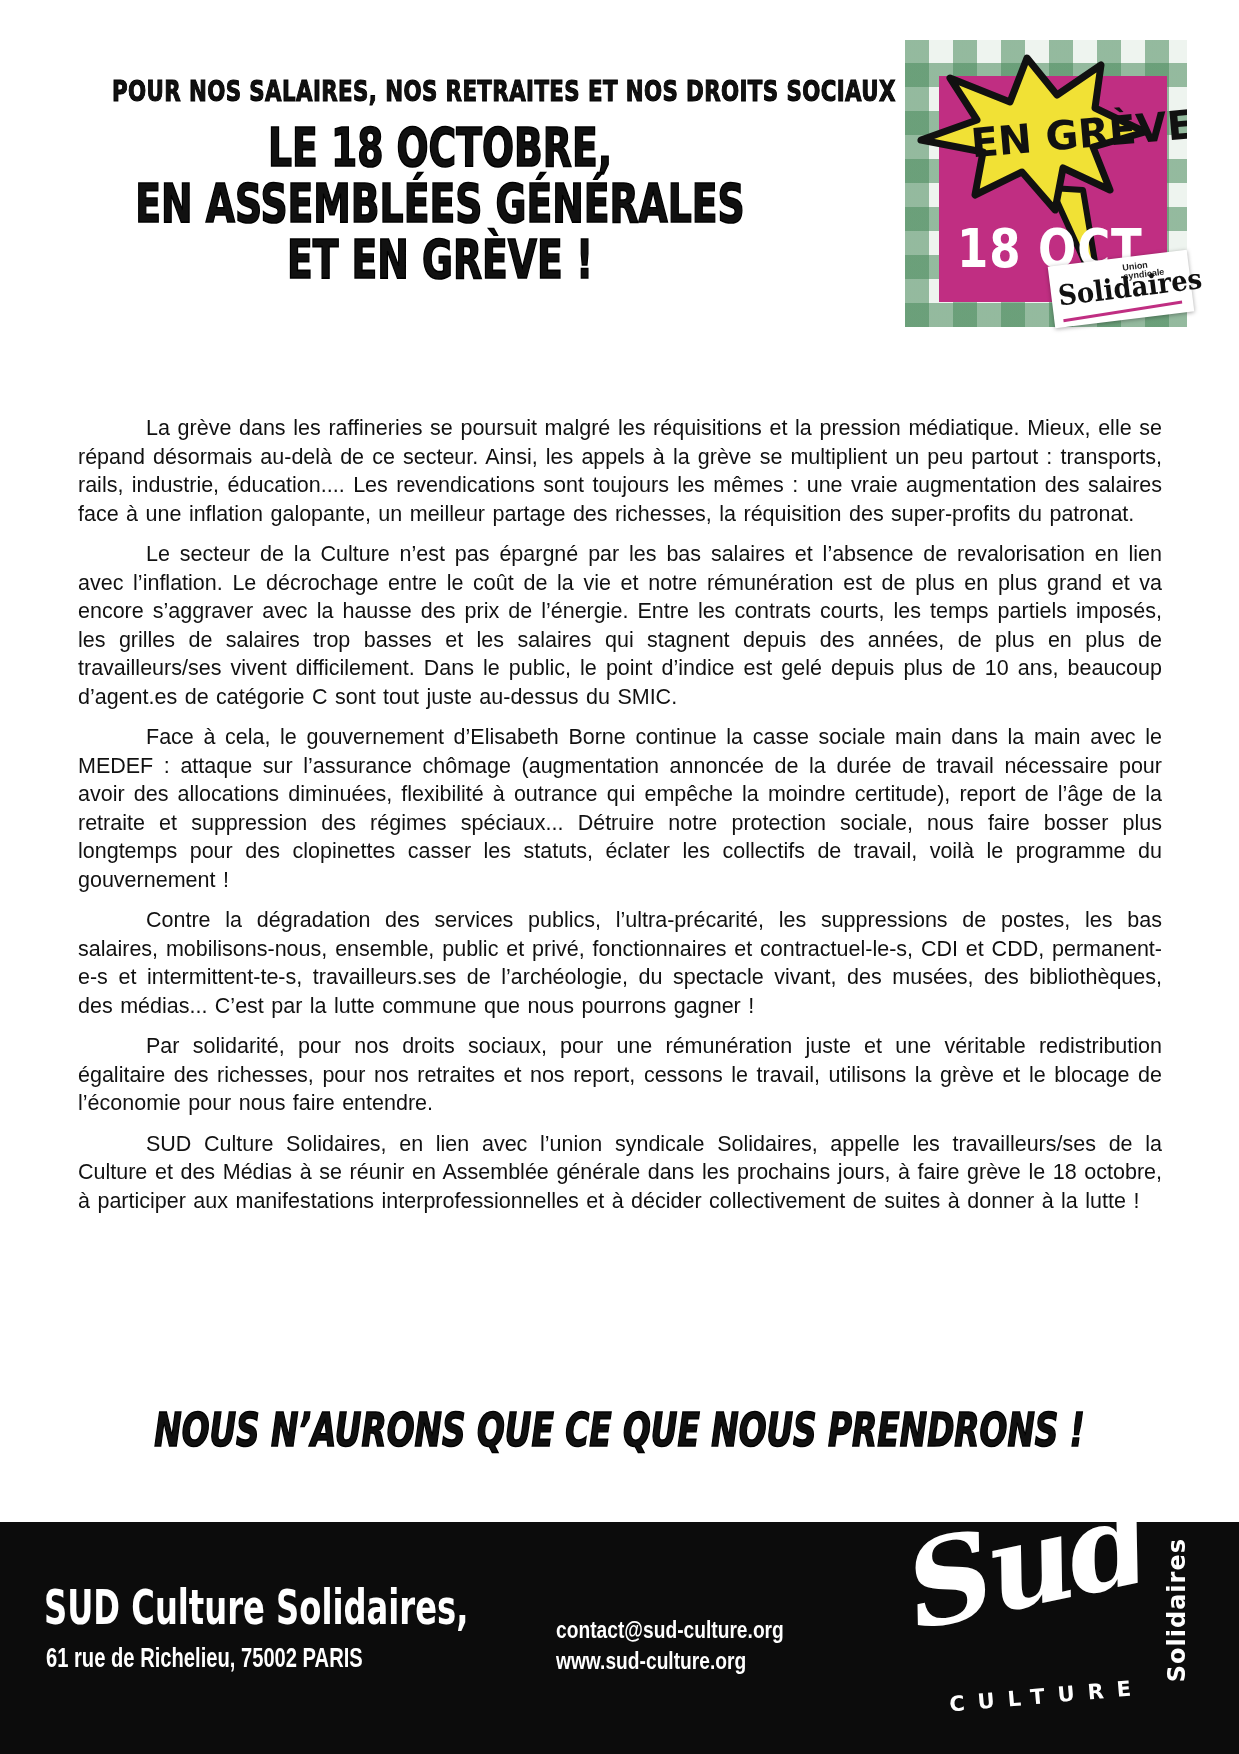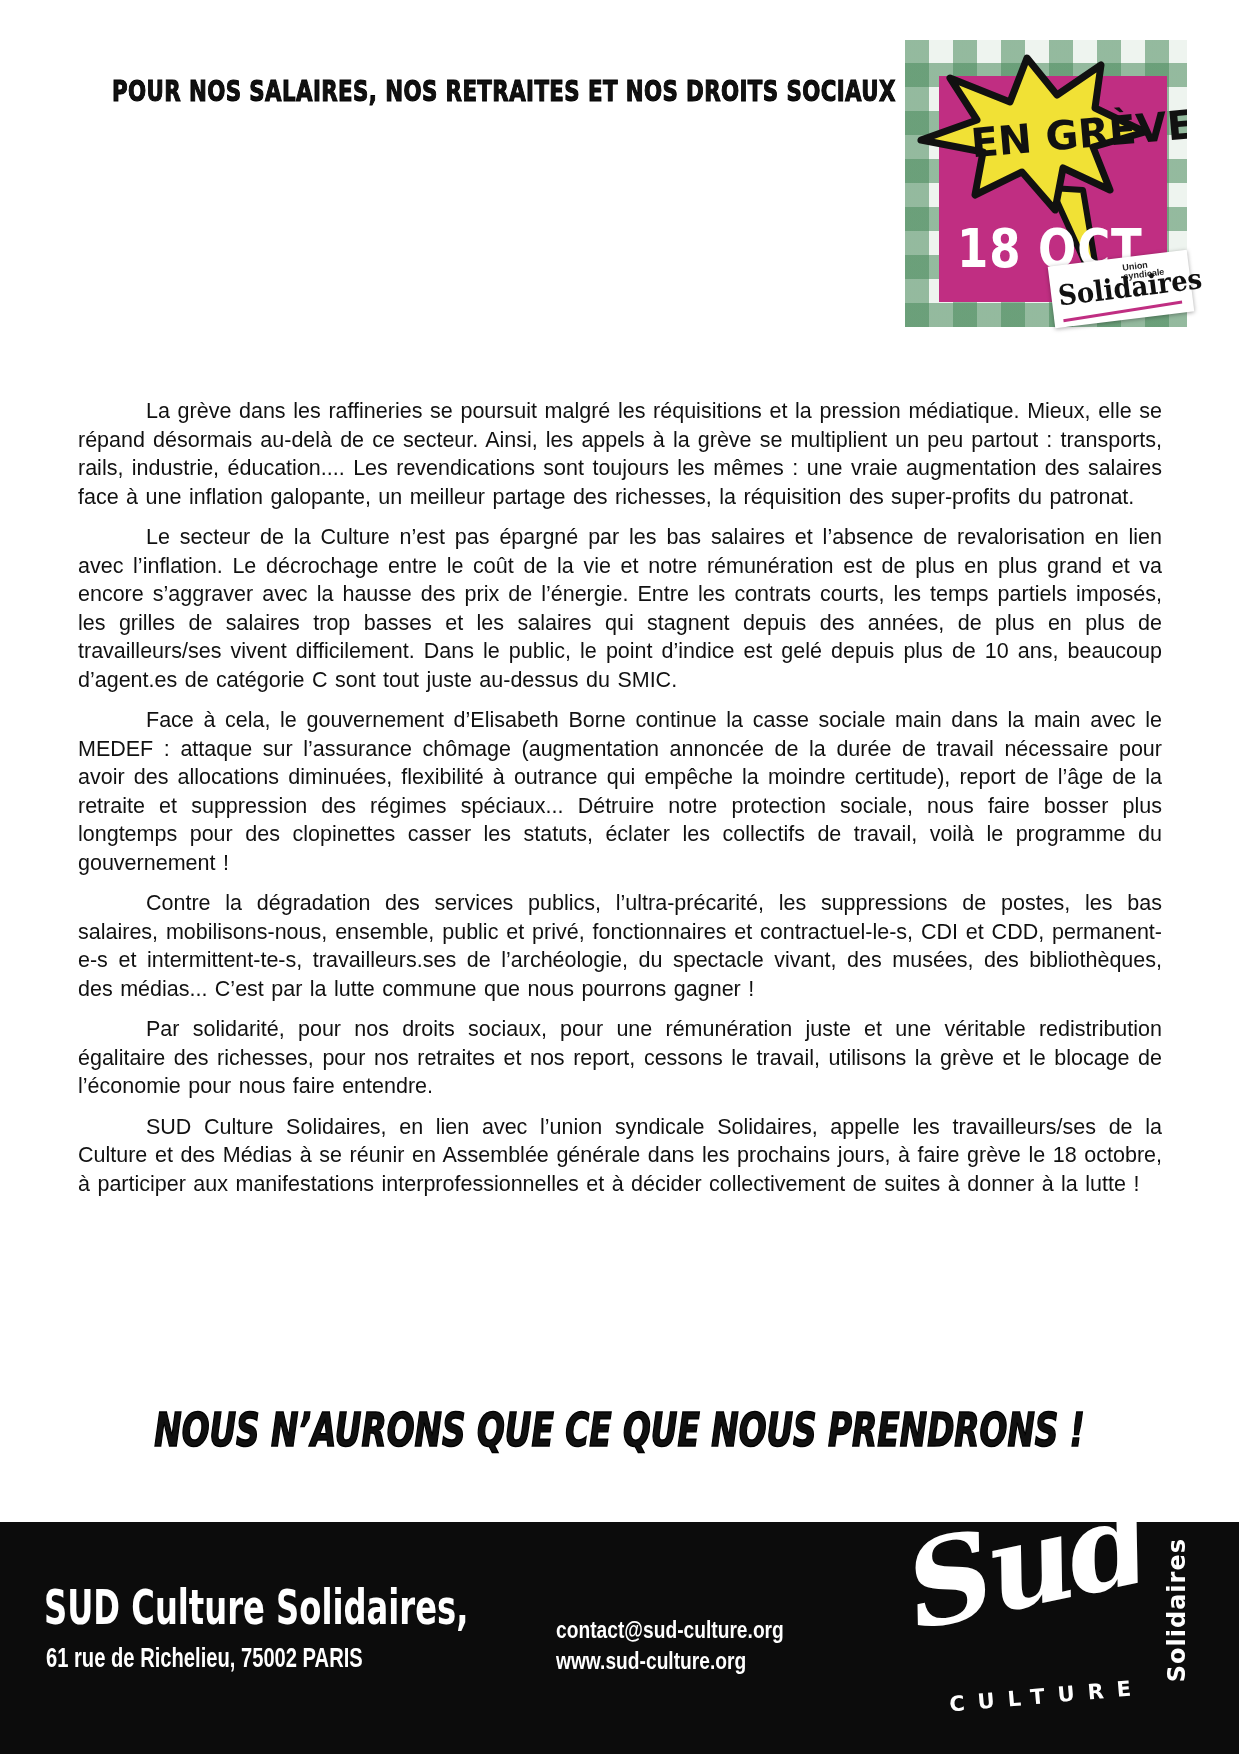--- a/index.html
+++ b/index.html
@@ -30,21 +30,21 @@
   .sol-label{position:absolute;left:146px;top:218px;width:140px;height:62px;background:#fff;
              transform:rotate(-7deg);box-shadow:0 1px 4px rgba(0,0,0,.35);}
   .sol-small{position:absolute;right:10px;top:6px;width:56px;font-size:9px;line-height:9px;
              font-weight:bold;color:#222;}
   .sol-name{position:absolute;left:7px;top:14px;font-family:"DejaVu Serif",serif;font-weight:bold;
             font-size:28px;color:#111;transform:scale(.92,1);transform-origin:left;}
   .sol-underline{position:absolute;left:9px;bottom:7px;width:120px;height:3px;background:#c02e82;
             transform:skewY(-2deg);}
 
   
-  .body-text{position:absolute;left:78px;top:397px;width:1084px;font-size:21.5px;line-height:28.5px;
+  .body-text{position:absolute;left:78px;top:414px;width:1084px;font-size:21.5px;line-height:28.5px;
              text-align:justify;word-spacing:1.5px;}
   .body-text p{margin:0 0 12px;text-indent:68px;}
 
   
   .slogan{position:absolute;left:0;top:1406px;width:100%;text-align:center;
           font-family:"DejaVu Sans",sans-serif;font-weight:bold;font-style:italic;font-size:42px;
           white-space:nowrap;transform:scale(.78,1.08);transform-origin:center;
           -webkit-text-stroke:1.5px #000;}
 
   
@@ -64,20 +64,25 @@
   .sud-side{position:absolute;right:2px;top:2px;font-family:"DejaVu Sans",sans-serif;font-weight:bold;
             font-size:24px;writing-mode:vertical-rl;transform:rotate(180deg);letter-spacing:1px;}
 </style>
 </head>
 <body>
 
 <div class="page">
 
   <div class="header-left">
     <div class="kicker">POUR NOS SALAIRES, NOS RETRAITES ET NOS DROITS SOCIAUX :</div>
+    <div class="title-block">
+      <div class="title-line">LE 18 OCTOBRE,</div>
+      <div class="title-line">EN ASSEMBLÉES GÉNÉRALES</div>
+      <div class="title-line">ET EN GRÈVE !</div>
+    </div>
   </div>
 
   <div class="logo-box">
     <div class="checker"></div>
     <div class="magenta-square"></div>
     <svg class="burst-svg" width="282" height="287" viewBox="0 0 282 287">
 
       <polygon points="146,148 178,150 196,258" fill="#f1e135" stroke="#111" stroke-width="6" stroke-linejoin="round"></polygon>
       <polygon points="190,238 200,274 194,240" fill="#111" stroke="#111" stroke-width="4"></polygon>
 

